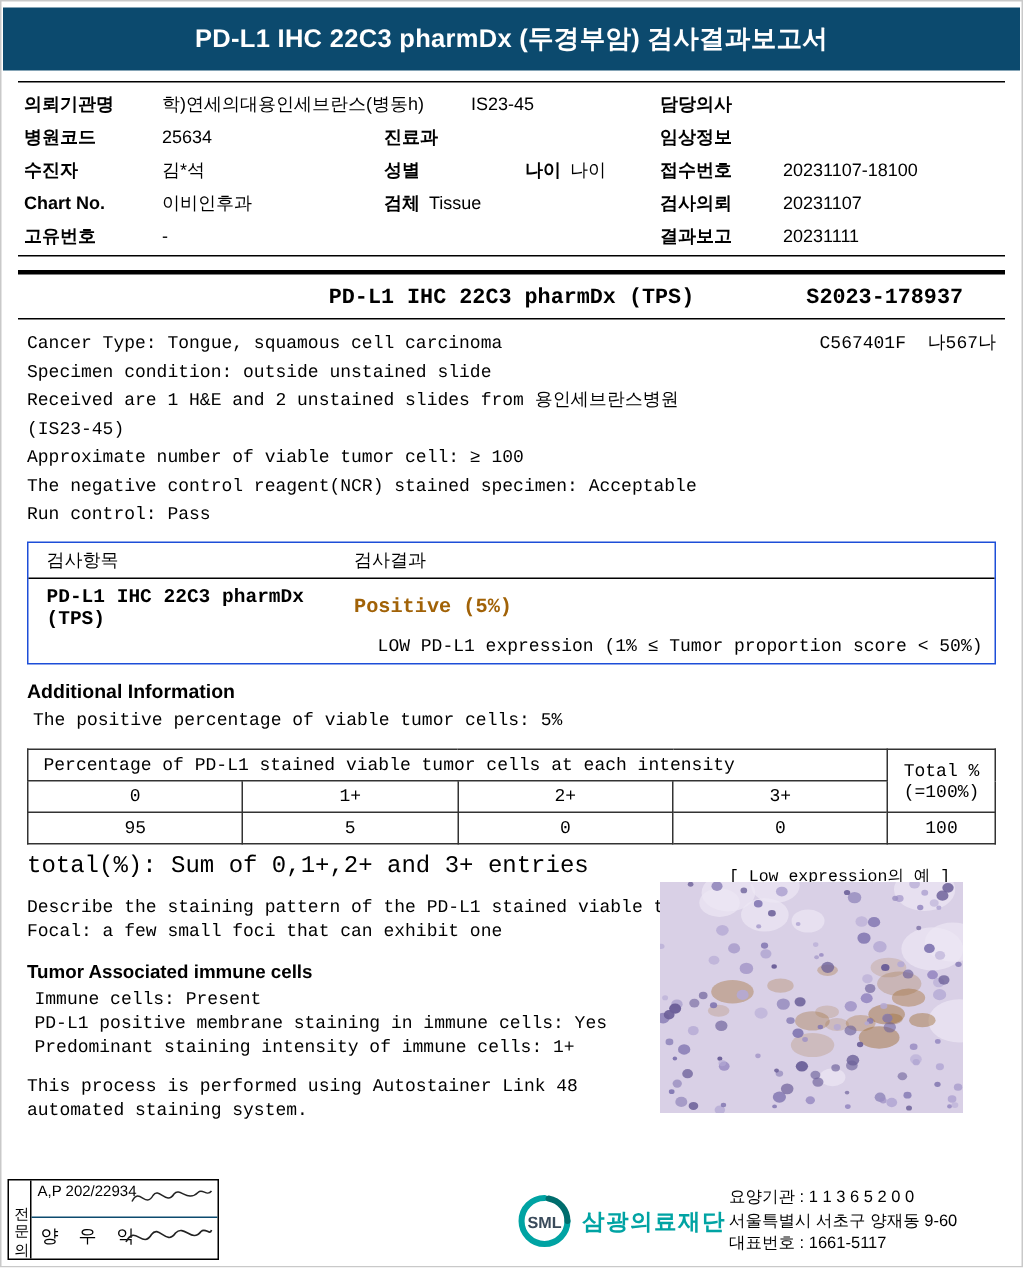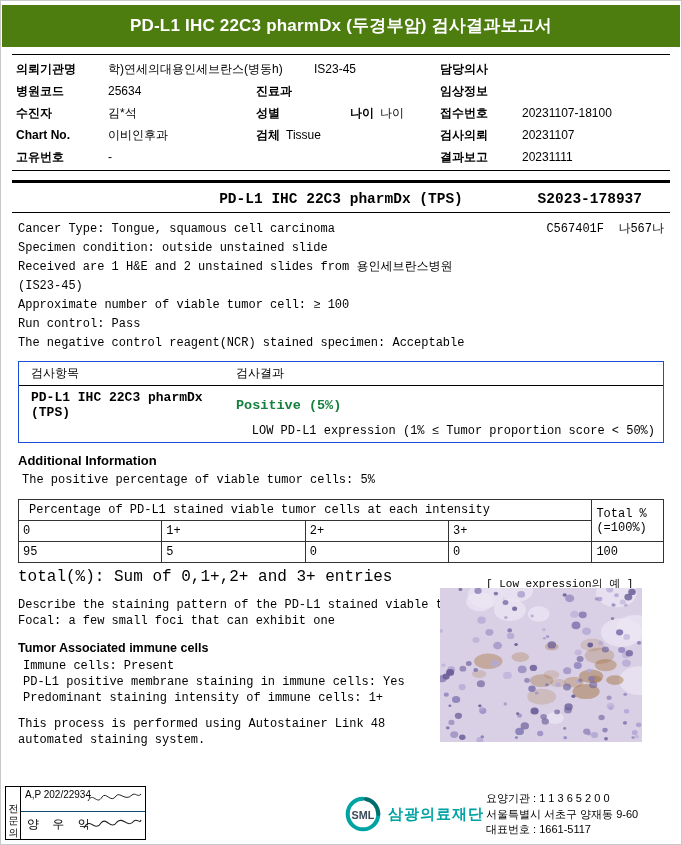--- a/index.html
+++ b/index.html
@@ -1,20 +1,20 @@
 <!DOCTYPE html>
 <html><head>
 <meta charset="utf-8">
 <style>
   * { margin:0; padding:0; box-sizing:border-box; }
   html,body { background:#fff; }
   body { width:682px; height:845px; font-family:"Liberation Sans",sans-serif; color:#000; }
   .page { position:relative; width:682px; height:845px; background:#fff; overflow:hidden; outline:1px solid #c9c9c9; outline-offset:-1px; }
 
-  .title-bar { margin:5px 2px 0; background:#4d7c0f; color:#fff; text-align:center; font-weight:bold; font-size:17px; padding:9px 0 10px; letter-spacing:.2px; }
+  .title-bar { margin:5px 2px 0; background:#0c4a6e; color:#fff; text-align:center; font-weight:bold; font-size:17px; padding:9px 0 10px; letter-spacing:.2px; }
 
   .rule { height:1px; background:#000; margin:0 12px; }
   .rule.thick { height:3px; }
 
   .info-grid { margin:3px 16px 2px; }
   .irow { display:grid; grid-template-columns:92px 148px 184px 82px 1fr; align-items:center; height:22px; font-size:12px; }
   .irow .lbl { font-weight:bold; }
   .irow .val { font-weight:normal; white-space:nowrap; }
   .irow .mid { display:flex; gap:6px; align-items:center; white-space:nowrap; }
   .irow .mid.pad { padding-left:58px; }
@@ -26,29 +26,29 @@
 
   .mono { font-family:"Liberation Mono","DejaVu Sans Mono",monospace; font-size:12px; white-space:pre-wrap; }
   .body-block { margin:7px 18px 0; line-height:19px; }
   .body-line1 { display:flex; justify-content:space-between; }
 
   .result-box { margin:8px 18px 0; border:1px solid #1d4ed8; font-size:12px; }
   .rb-header { display:flex; border-bottom:1px solid #000; padding:3px 0 3px 12px; }
   .rb-c1 { width:205px; }
   .rb-row { display:flex; align-items:center; padding:4px 0 3px 12px; }
   .rb-test { width:205px; font-family:"Liberation Mono","DejaVu Sans Mono",monospace; font-weight:bold; font-size:13px; }
-  .rb-result { color:#15803d; font-family:"Liberation Mono","DejaVu Sans Mono",monospace; font-weight:bold; font-size:13.5px; }
+  .rb-result { color:#a16207; font-family:"Liberation Mono","DejaVu Sans Mono",monospace; font-weight:bold; font-size:13.5px; }
   .rb-interp { text-align:right; padding:1px 8px 4px 0; font-family:"Liberation Mono","DejaVu Sans Mono",monospace; font-size:12px; }
 
   .additional { margin:10px 18px 0; }
   .additional .head { font-weight:bold; font-size:13px; }
   .additional .line { margin:4px 0 0 4px; line-height:17px; }
 
   table.intensity { margin:10px 18px 0; width:calc(100% - 36px); border-collapse:collapse; font-family:"Liberation Mono","DejaVu Sans Mono",monospace; font-size:12px; }
-  table.intensity td { border:1px solid #333; padding:3px 4px; text-align:left; height:20px; }
+  table.intensity td { border:1px solid #333; padding:3px 4px; text-align:center; height:20px; }
   table.intensity td.ttl { text-align:left; padding-left:10px; }
   table.intensity td.totalhead { line-height:14px; }
   .footnote { margin:5px 18px 0; font-family:"Liberation Mono","DejaVu Sans Mono",monospace; font-size:16px; }
 
   .exam { margin:11px 18px 0; }
   .exam .head, .immune .head { font-weight:bold; font-size:12.5px; margin-bottom:3px; }
   .exam .mono, .immune .mono { line-height:16px; }
   .immune { margin:12px 18px 0; max-width:420px; }
   .immune .lines { margin-left:5px; }
   .process { margin:10px 18px 0; max-width:420px; line-height:16px; }
@@ -141,22 +141,22 @@
 
   <div class="body-block">
     <div class="body-line1">
       <span class="mono">Cancer Type: Tongue, squamous cell carcinoma</span>
       <span class="mono">C567401F  나567나</span>
     </div>
     <div class="mono">Specimen condition: outside unstained slide</div>
     <div class="mono">Received are 1 H&amp;E and 2 unstained slides from 용인세브란스병원</div>
     <div class="mono">(IS23-45)</div>
     <div class="mono">Approximate number of viable tumor cell: ≥ 100</div>
+    <div class="mono">The negative control reagent(NCR) stained specimen: Acceptable</div>
     <div class="mono">Run control: Pass</div>
-    <div class="mono">The negative control reagent(NCR) stained specimen: Acceptable</div>
   </div>
 
   <div class="result-box">
     <div class="rb-header">
       <span class="rb-c1">검사항목</span>
       <span>검사결과</span>
     </div>
     <div class="rb-row">
       <span class="rb-test">PD-L1 IHC 22C3 pharmDx (TPS)</span>
       <span class="rb-result">Positive (5%)</span>

